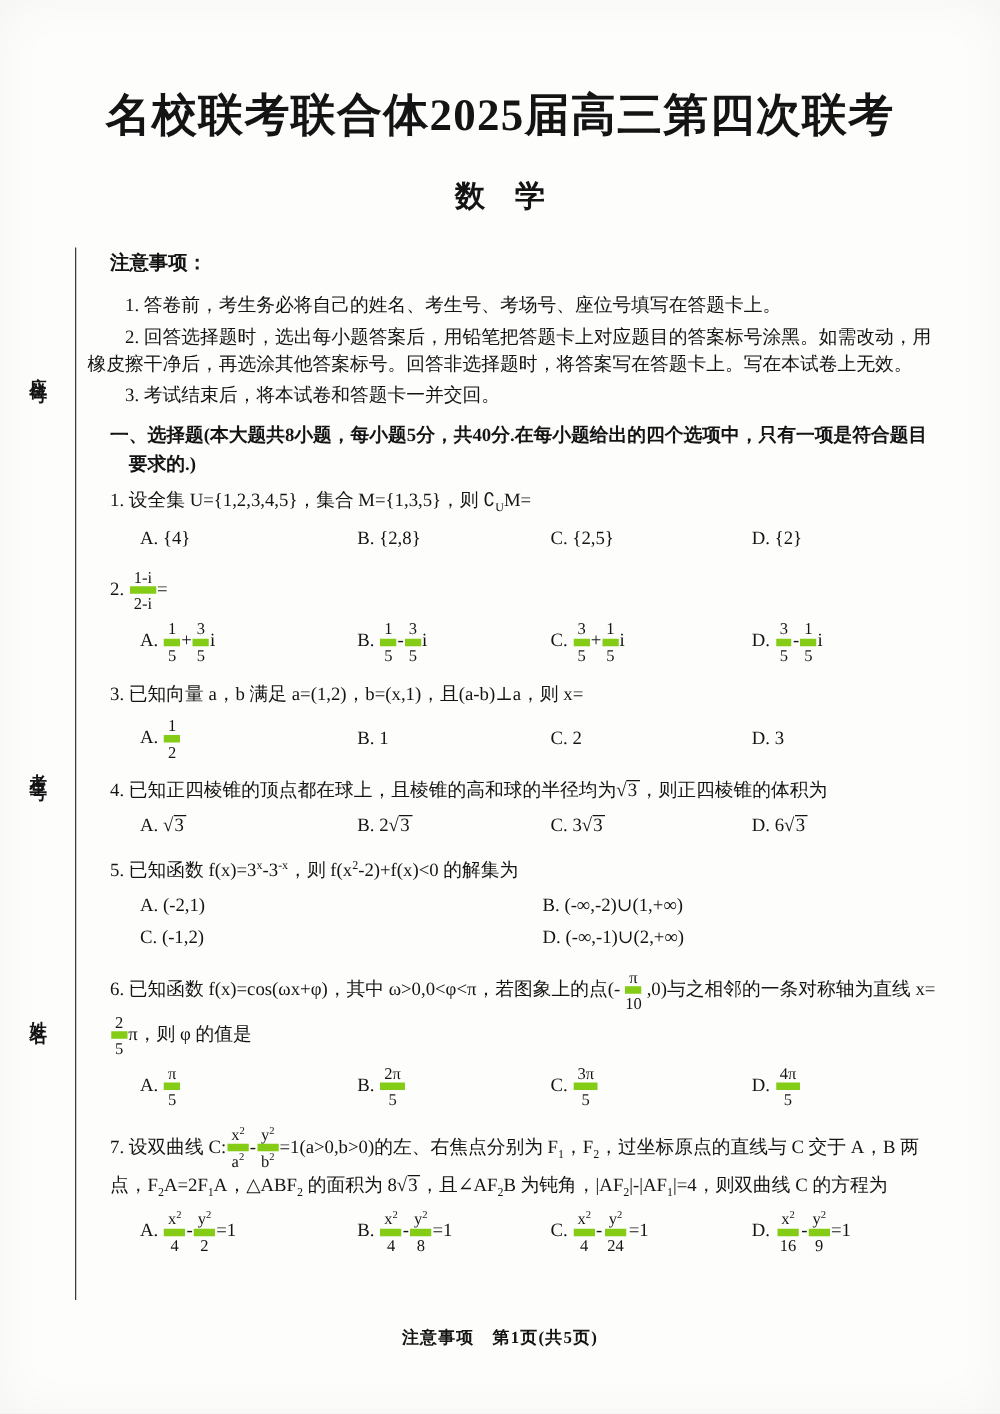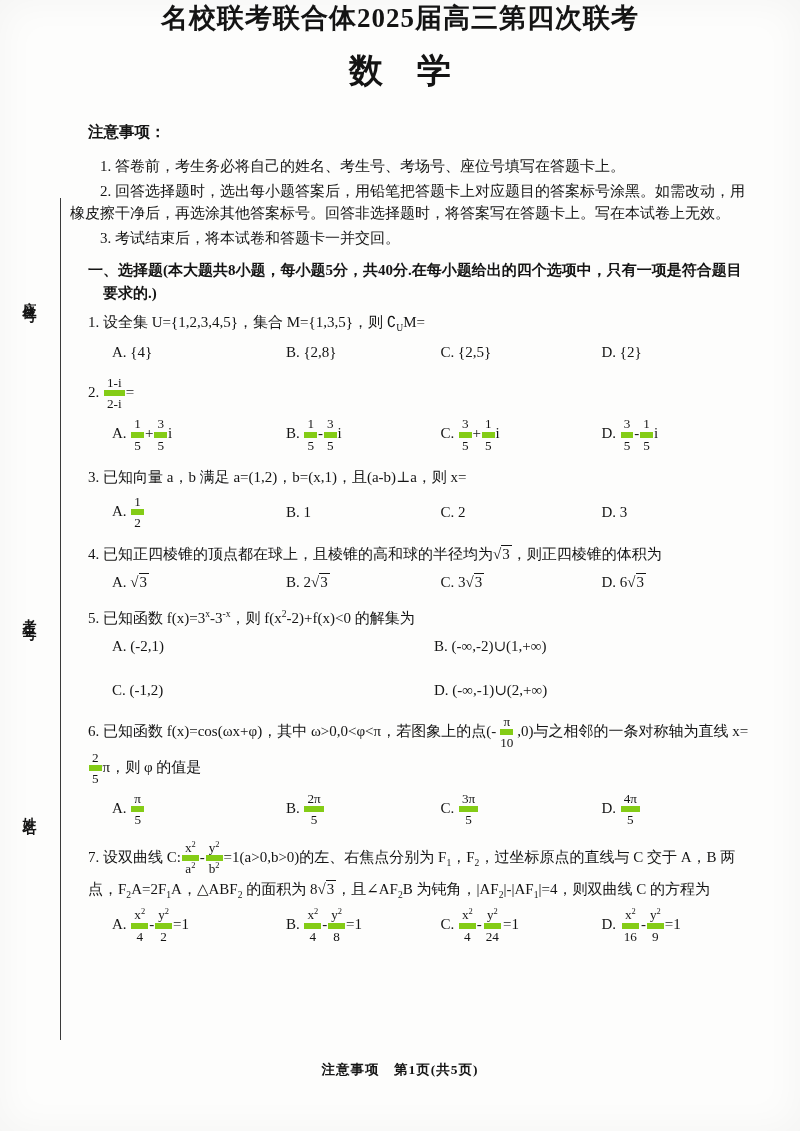--- a/index.html
+++ b/index.html
@@ -8,45 +8,45 @@
     background:#e9e9e7;
     font-family:"Liberation Serif","DejaVu Serif",serif;
     color:#141414;
   }
   .page {
     position:relative; width:800px; height:1131px;
     background:#fdfdfc; overflow:hidden;
     box-shadow:inset 0 0 40px rgba(0,0,0,0.04);
   }
   .title {
-    text-align:center; 
-    font-size:27px; font-weight:700; letter-spacing:1px;
+    text-align:center; padding-top:68px;
+    font-size:36px; font-weight:700; letter-spacing:1px;
   }
   .subject {
-    text-align:center; margin-top:12px;
-    font-size:34px; font-weight:700;
+    text-align:center; margin-top:24px;
+    font-size:24px; font-weight:700;
   }
   .content {
     margin:26px 44px 0 88px;
     font-size:15px; line-height:1.5;
   }
   .notice-heading { font-weight:700; font-size:15.5px; margin-bottom:12px; }
   .notice p { text-indent:2em; margin-left:-18px; margin-bottom:2px; }
   .section-heading {
     font-weight:700; margin:10px 0 6px;
     padding-left:1em; text-indent:-1em;
   }
   .question { margin-bottom:2px; }
   .stem { margin-top:4px; line-height:1.6; }
   .opts {
     display:grid; padding-left:24px; margin:5px 0 12px;
     align-items:center;
   }
   .opts-4 { grid-template-columns:27% 24% 25% 24%; }
-  .opts-2 { grid-template-columns:50% 50%; row-gap:22px; }
+  .opts-2 { grid-template-columns:50% 50%; row-gap:3px; }
   .opt { white-space:nowrap; }
   
   .frac {
     display:inline-flex; flex-direction:column; align-items:center;
     vertical-align:middle; font-size:0.88em; line-height:1.15;
     margin:0 1px; text-indent:0;
   }
   .frac .num { border-bottom:6px solid #84cc16; padding:0 3px;text-align:center; }
   .frac .den { padding:0 3px; }
   sup,sub { font-size:0.64em; }

